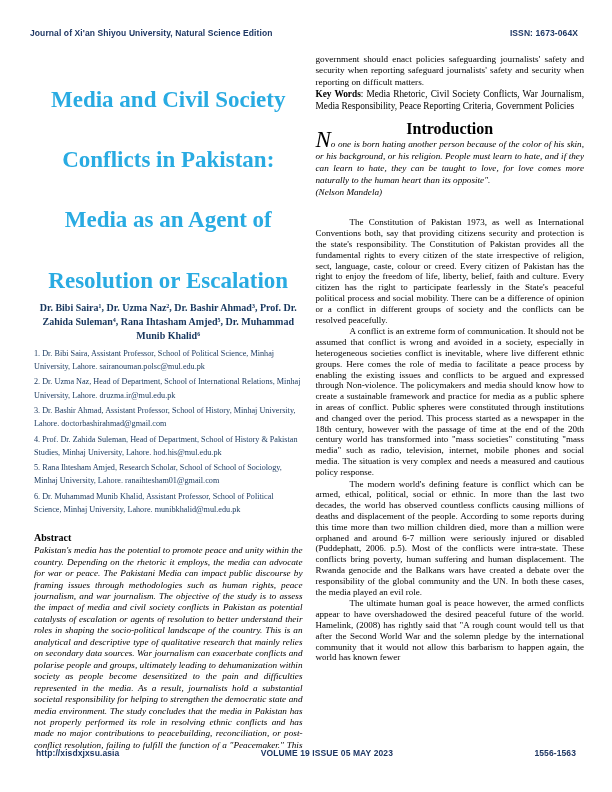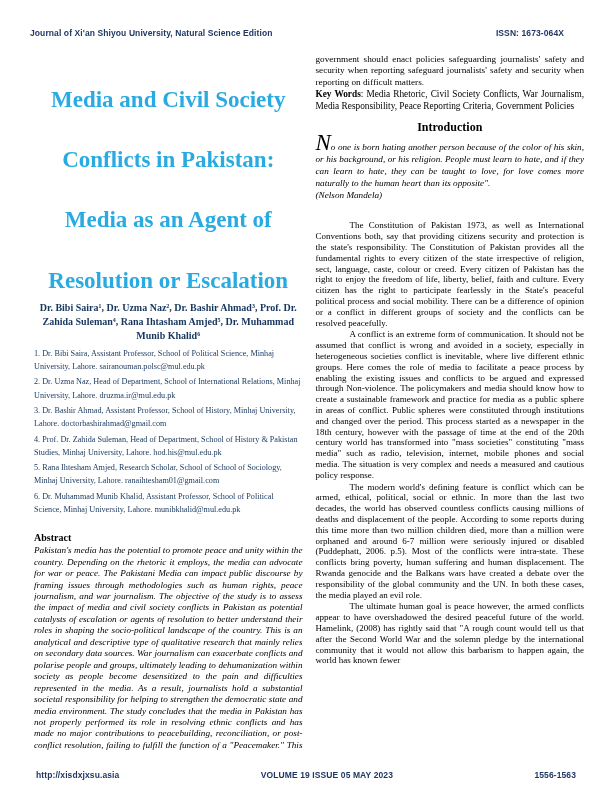--- a/index.html
+++ b/index.html
@@ -6,27 +6,27 @@
   .page{
     position:relative;
     width:612px;height:792px;
     background:#ffffff;
     font-family:"Liberation Serif",serif;
     color:#000;
     overflow:hidden;
   }
   
   .runhead{
-    position:absolute;top:28px;left:30px;right:48px;
+    position:absolute;top:28px;left:30px;right:34px;
     display:flex;justify-content:space-between;align-items:baseline;
     font-family:"Liberation Sans",sans-serif;
     font-weight:bold;font-size:8.5px;color:#1f3864;letter-spacing:.1px;
   }
   .runfoot{
-    position:absolute;top:770px;left:36px;right:36px;
+    position:absolute;top:748px;left:36px;right:36px;
     display:flex;justify-content:space-between;align-items:center;
     font-family:"Liberation Sans",sans-serif;
     font-weight:bold;font-size:8.5px;color:#1f3864;letter-spacing:.1px;
   }
   
   .columns{
     position:absolute;top:54px;left:34px;right:28px;bottom:40px;
     display:flex;gap:13px;overflow:hidden;
   }
   .col{flex:1 1 0;min-width:0;}
@@ -49,21 +49,21 @@
   .abs-head{font-weight:bold;font-size:10px;margin:16px 0 2px 0;}
   .abs-body{
     font-style:italic;font-size:9.2px;line-height:1.245;
     text-align:justify;
   }
   
   .rc{font-size:9px;line-height:1.2;text-align:justify;}
   .abs-cont{font-size:9.2px;line-height:1.24;text-align:justify;}
   .keywords{margin:0 0 8px 0;text-align:justify;font-size:9.3px;line-height:1.3;}
   .kw-label{font-weight:bold;}
-  .intro-head{font-weight:bold;font-size:12px;text-align:center;margin:8px 0 7px 0;}
+  .intro-head{font-weight:bold;font-size:16px;text-align:center;margin:8px 0 1px 0;}
   .quote{font-style:italic;font-size:9.2px;line-height:1.28;text-align:justify;}
   .dropcap{font-size:23px;line-height:0;font-style:italic;}
   .attribution{font-style:italic;font-size:9.2px;margin:1px 0 20px 0;}
   .para{text-indent:34px;margin:0 0 1px 0;}
 </style>
 </head>
 <body>
 
 <div class="page">
 

